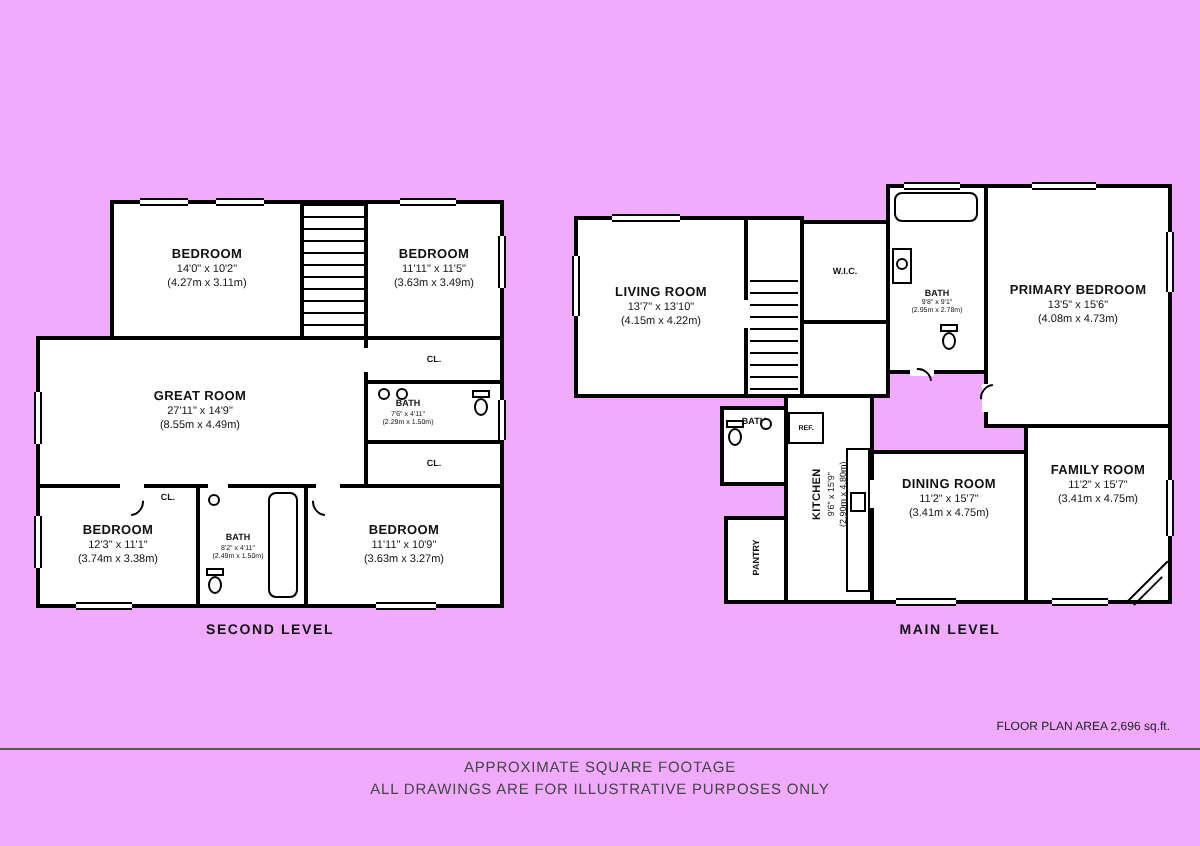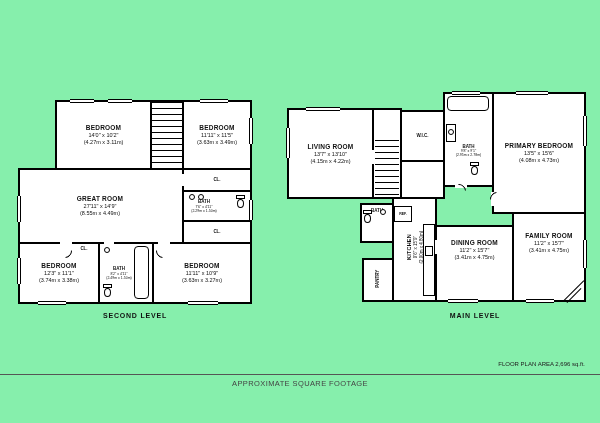--- a/index.html
+++ b/index.html
@@ -1,18 +1,18 @@
 <!DOCTYPE html>
 <html><head>
 <meta charset="utf-8">
 <style>
   * { margin:0; padding:0; box-sizing:border-box; }
   html,body { width:600px; height:423px; background:#fff;
     font-family:"Liberation Sans","DejaVu Sans",sans-serif; color:#111; }
-  .canvas { position:absolute; inset:0; width:600px; height:423px; background:#86efac; overflow:hidden; }
+  .canvas { position:absolute; inset:0; width:600px; height:423px; background:#f0abfc; overflow:hidden; }
   .room { position:absolute; border:2px solid #000; background:#fff;
     display:flex; flex-direction:column; align-items:center; justify-content:center; text-align:center; }
   .rname { font-size:6.5px; font-weight:bold; letter-spacing:.2px; line-height:1.25; }
   .rdim  { font-size:5.5px; line-height:1.25; }
   .tinyname { font-size:4.5px; font-weight:bold; line-height:1.2; }
   .tinydim  { font-size:3.5px; line-height:1.2; }
   .stairs { position:absolute; border:2px solid #000;
     background:repeating-linear-gradient(to bottom,#000 0,#000 1px,#fff 1px,#fff 6px); }
   .stairs2 { position:absolute;
     background:repeating-linear-gradient(to bottom,#000 0,#000 1px,#fff 1px,#fff 6px); }
@@ -189,14 +189,15 @@
   <div class="fixture" style="left:425px;top:246px;width:8px;height:10px"></div>
   <div class="fixture refbox" style="left:394px;top:206px;width:18px;height:16px">
     <span>REF.</span>
   </div>
   <div class="diag" style="left:560px;top:290px;width:28px"></div>
   <div class="diag" style="left:564px;top:295px;width:20px"></div>
 
   <div class="area-note">FLOOR PLAN AREA 2,696 sq.ft.</div>
   <div class="rule"></div>
   <div class="note" style="top:379px">APPROXIMATE SQUARE FOOTAGE</div>
+  <div class="note" style="top:390px">ALL DRAWINGS ARE FOR ILLUSTRATIVE PURPOSES ONLY</div>
 
 </div>
 
 </body></html>

